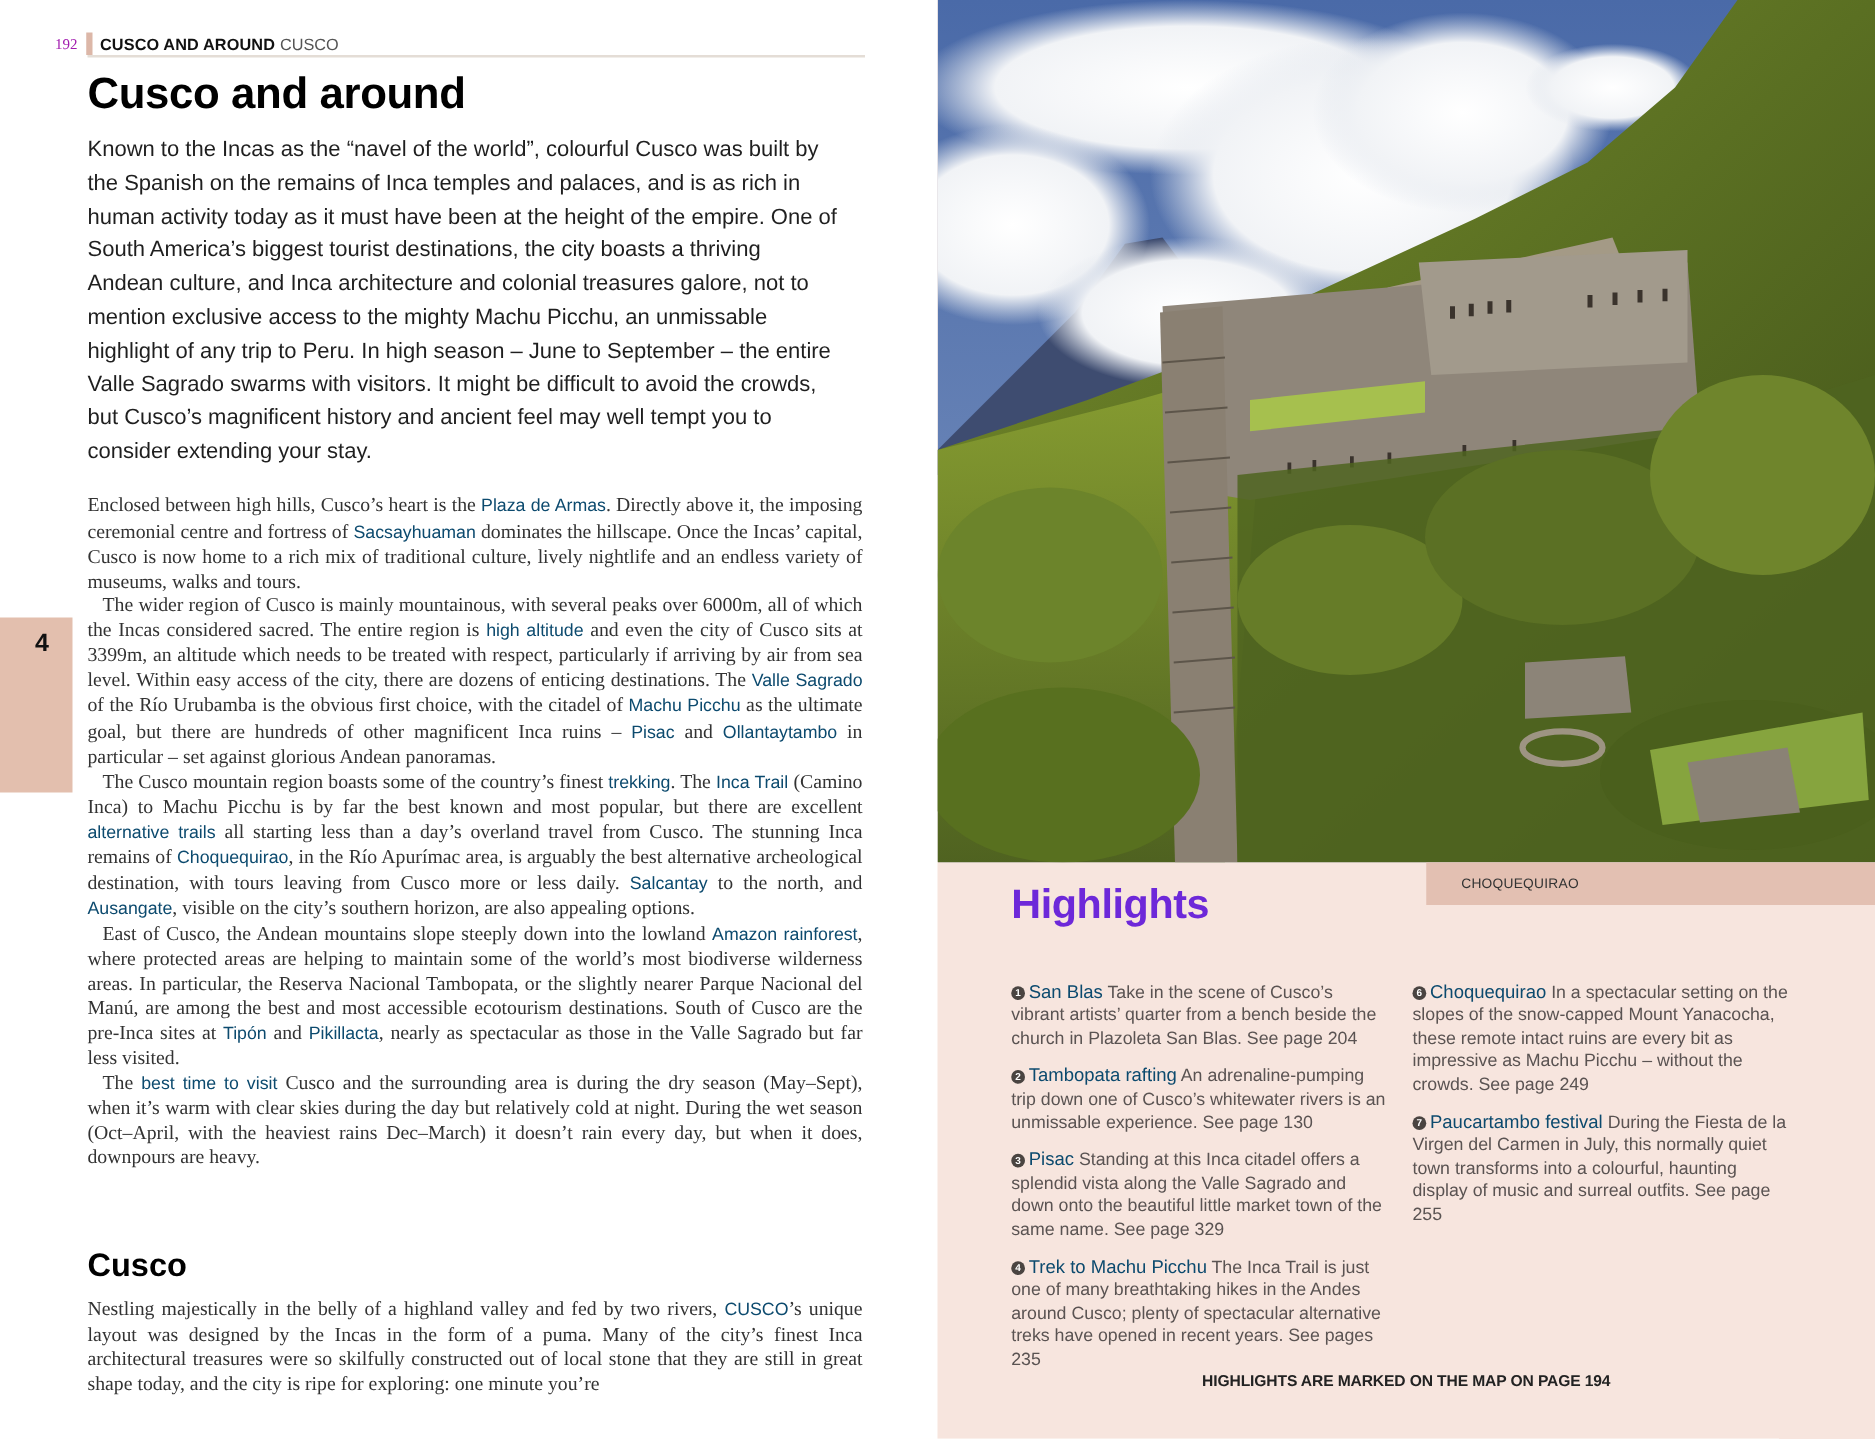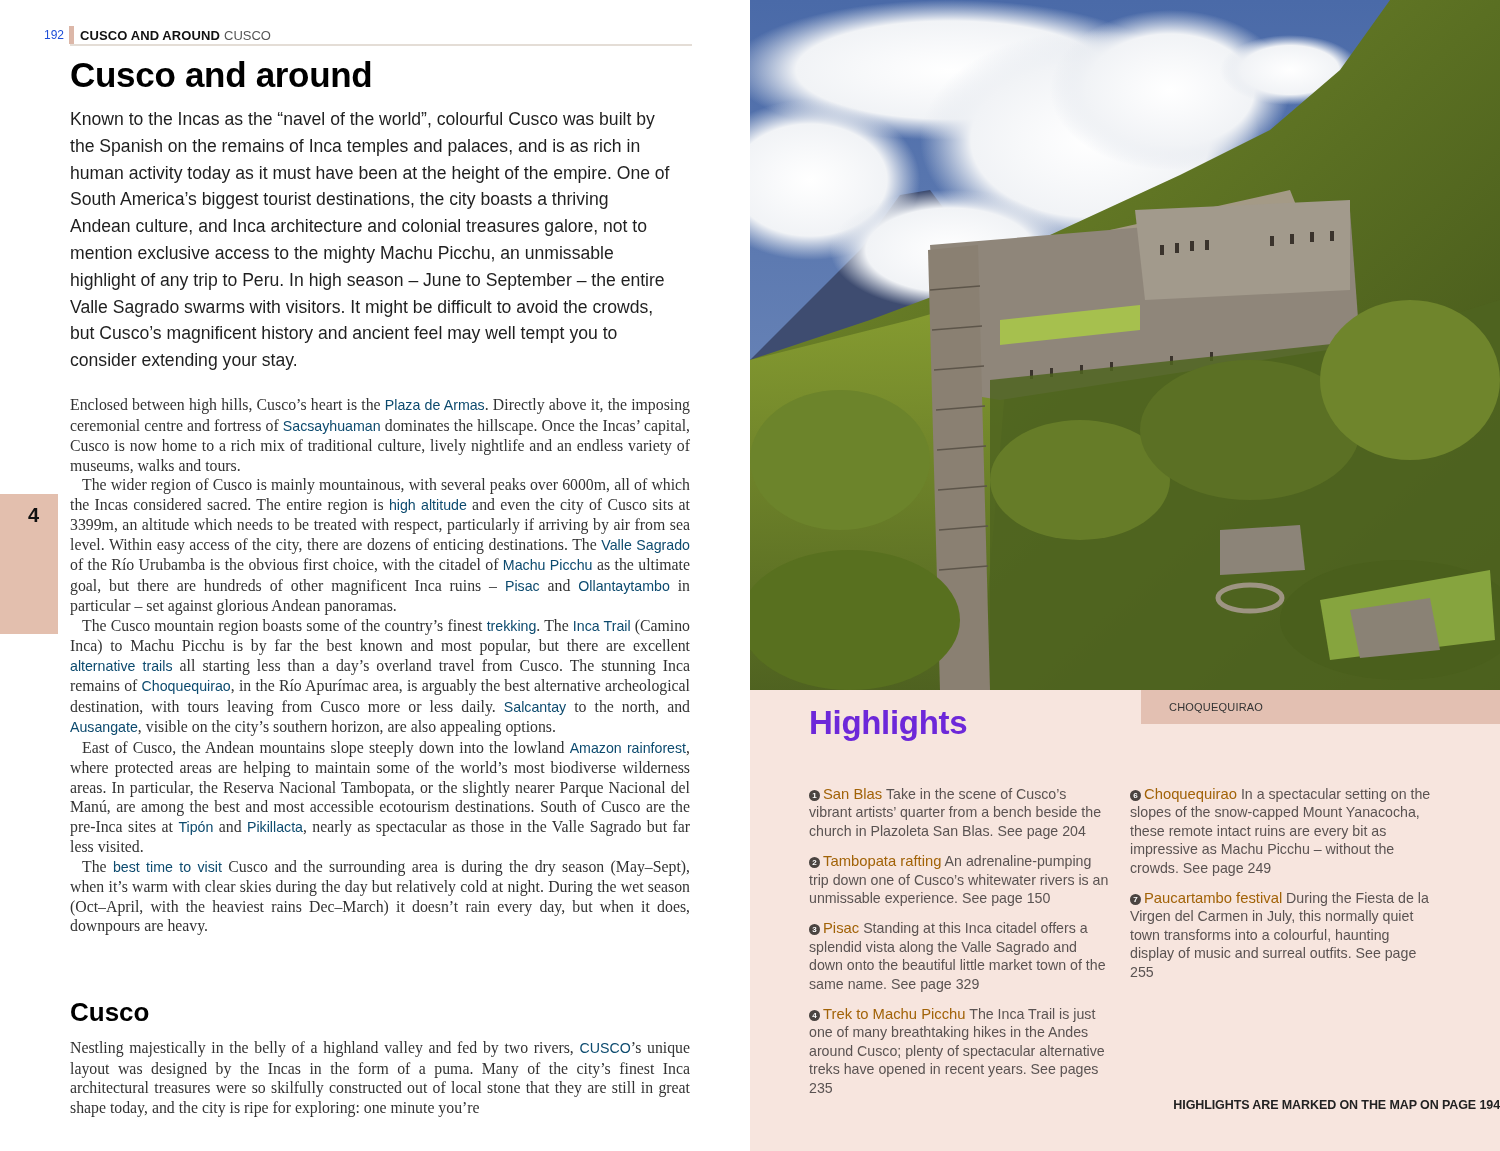--- a/index.html
+++ b/index.html
@@ -2,21 +2,21 @@
 <html><head>
   <meta charset="utf-8">
   <style>
     * { box-sizing: border-box; margin: 0; padding: 0; }
     html, body { width: 1500px; height: 1151px; overflow: hidden; background: #ffffff; }
     body { position: relative; font-family: "Liberation Sans", sans-serif; color: #1a1a1a; }
 
     
     .left-page { position: absolute; left: 0; top: 0; width: 750px; height: 1151px; background: #ffffff; }
     .running-head { position: absolute; left: 44px; top: 25px; height: 20px; display: flex; align-items: center; font-size: 13px; }
-    .page-num { color: #1d4ed8; font-family: Liberation Sans, sans-serif; font-size: 12px; width: 22px; }
+    .page-num { color: #a21caf; font-family: Liberation Serif, serif; font-size: 12px; width: 22px; }
     .head-bar { width: 5px; height: 18px; background: #dcb7a8; margin: 0 6px 0 3px; }
     .head-section { font-weight: bold; color: #111; letter-spacing: 0.1px; }
     .head-sub { color: #555; margin-left: 4px; }
     .head-rule { position: absolute; left: 70px; top: 44px; width: 622px; height: 2px; background: #e4ddd6; }
 
     .chapter-title { position: absolute; left: 70px; top: 55px; font-size: 35px; font-weight: bold; color: #000; letter-spacing: -0.3px; }
 
     .intro { position: absolute; left: 70px; top: 106px; width: 600px; font-size: 17.6px; line-height: 26.8px; color: #1f1f1f; }
 
     .body-text { position: absolute; left: 70px; width: 620px; font-family: "Liberation Serif", serif; font-size: 15.8px; line-height: 19.5px; color: #333; text-align: justify; }
@@ -38,23 +38,23 @@
     .caption-bar { position: absolute; left: 391px; top: 690px; width: 359px; height: 34px; background: #e3c0b2; }
     .caption-bar span { position: absolute; left: 28px; top: 11px; font-size: 11px; color: #333; letter-spacing: 0.2px; }
 
     .hl-title { position: absolute; left: 59px; top: 704px; font-size: 33px; font-weight: bold; color: #6d28d9; letter-spacing: -0.3px; }
 
     .hl-col { position: absolute; top: 785px; width: 300px; }
     .hl-col.c1 { left: 59px; }
     .hl-col.c2 { left: 380px; width: 305px; }
     .hl-item { font-size: 14.2px; line-height: 18.4px; color: #5a5352; margin-bottom: 12px; }
     .hl-num { display: inline-block; width: 11px; height: 11px; border-radius: 50%; background: #4a4441; color: #fff; font-size: 8px; font-weight: bold; text-align: center; line-height: 11px; vertical-align: 1px; margin-right: 3px; }
-    .hl-name { color: #a16207; font-size: 14.8px; }
+    .hl-name { color: #0c4a6e; font-size: 14.8px; }
 
-    .hl-footer { position: absolute; left: 0; width: 750px; top: 1098px; text-align: right; font-size: 12.5px; font-weight: bold; color: #222; letter-spacing: -0.1px; }
+    .hl-footer { position: absolute; left: 0; width: 750px; top: 1098px; text-align: center; font-size: 12.5px; font-weight: bold; color: #222; letter-spacing: -0.1px; }
   </style>
 </head>
 <body>
 
 <div class="left-page">
   <div class="running-head">
     <span class="page-num">192</span>
     <span class="head-bar"></span>
     <span class="head-section">CUSCO AND AROUND</span>
     <span class="head-sub">CUSCO</span>
@@ -173,21 +173,21 @@
   </div>
 
   <div class="caption-bar">
     <span>CHOQUEQUIRAO</span>
   </div>
 
   <h2 class="hl-title">Highlights</h2>
 
   <div class="hl-col c1">
     <p class="hl-item"><span class="hl-num">1</span><span class="hl-name">San Blas</span><span> Take in the scene of Cusco’s vibrant artists’ quarter from a bench beside the church in Plazoleta San Blas. See page 204</span></p>
-    <p class="hl-item"><span class="hl-num">2</span><span class="hl-name">Tambopata rafting</span><span> An adrenaline-pumping trip down one of Cusco’s whitewater rivers is an unmissable experience. See page 150</span></p>
+    <p class="hl-item"><span class="hl-num">2</span><span class="hl-name">Tambopata rafting</span><span> An adrenaline-pumping trip down one of Cusco’s whitewater rivers is an unmissable experience. See page 130</span></p>
     <p class="hl-item"><span class="hl-num">3</span><span class="hl-name">Pisac</span><span> Standing at this Inca citadel offers a splendid vista along the Valle Sagrado and down onto the beautiful little market town of the same name. See page 329</span></p>
     <p class="hl-item"><span class="hl-num">4</span><span class="hl-name">Trek to Machu Picchu</span><span> The Inca Trail is just one of many breathtaking hikes in the Andes around Cusco; plenty of spectacular alternative treks have opened in recent years. See pages 235</span></p>
   </div>
 
   <div class="hl-col c2">
     <p class="hl-item"><span class="hl-num">6</span><span class="hl-name">Choquequirao</span><span> In a spectacular setting on the slopes of the snow-capped Mount Yanacocha, these remote intact ruins are every bit as impressive as Machu Picchu – without the crowds. See page 249</span></p>
     <p class="hl-item"><span class="hl-num">7</span><span class="hl-name">Paucartambo festival</span><span> During the Fiesta de la Virgen del Carmen in July, this normally quiet town transforms into a colourful, haunting display of music and surreal outfits. See page 255</span></p>
   </div>
 
   <div class="hl-footer">HIGHLIGHTS ARE MARKED ON THE MAP ON PAGE 194</div>

